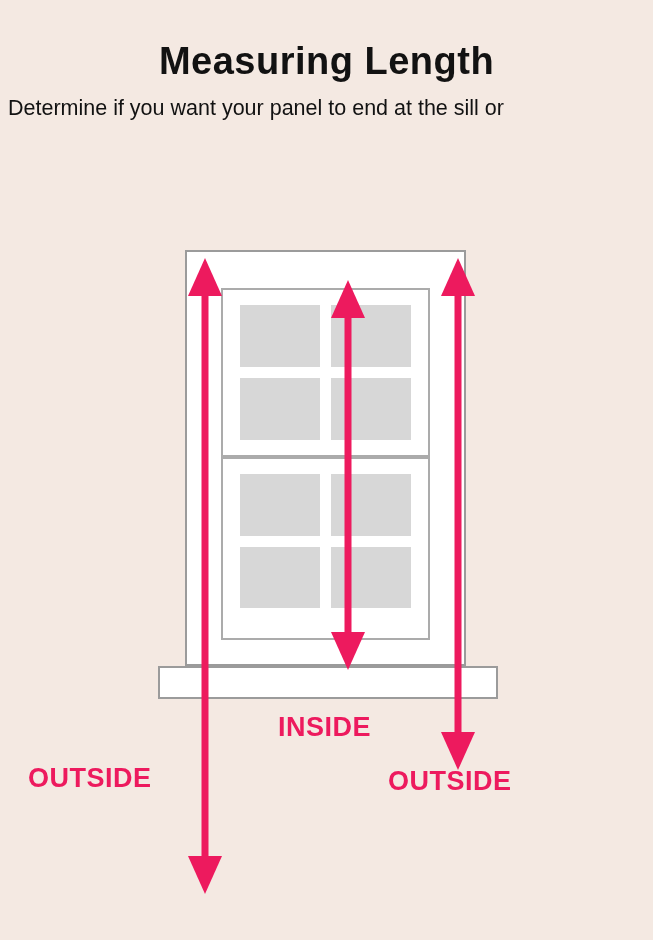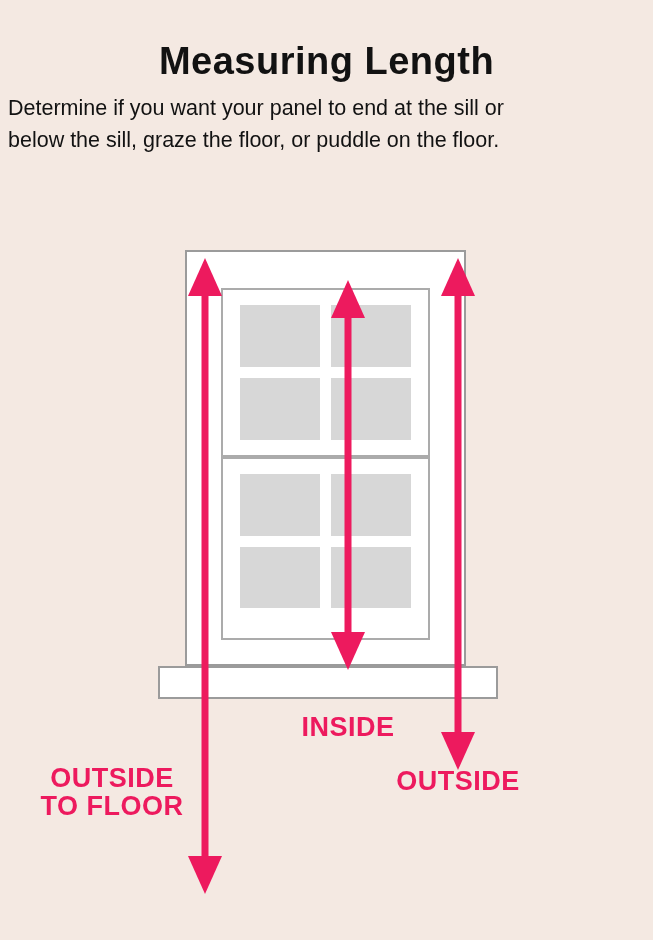--- a/index.html
+++ b/index.html
@@ -81,37 +81,36 @@
       pointer-events: none;
     }
     .arrows rect, .arrows polygon { fill: #ED1A5E; }
 
     
     .lbl {
       position: absolute;
       color: #ED1A5E;
       font-weight: bold;
       font-size: 27px;
-      text-align: center;
+      text-align: left;
       letter-spacing: 0.5px;
     }
     .lbl-inside  { left: 278px; top: 712px; width: 140px; }
     .lbl-otf     { left: 28px;  top: 764px; width: 168px; line-height: 28px; }
     .lbl-outside { left: 388px; top: 766px; width: 140px; }
   </style>
 </head>
 <body>
 
 <div class="canvas">
 
   <div class="title">Measuring Length</div>
 
   <div class="desc">
     <div>Determine if you want your panel to end at the sill or</div>
-    <div>below the sill, graze the floor, or puddle on the floor.</div>
   </div>
 
   <div class="window-frame">
     <div class="sash sash-top">
       <div class="pane"></div>
       <div class="pane"></div>
       <div class="pane"></div>
       <div class="pane"></div>
     </div>
     <div class="sash sash-bottom">
@@ -141,18 +140,17 @@
       <rect x="454.5" y="290" width="7" height="448" fill="#ED1A5E"></rect>
       <polygon points="458,258 441,296 475,296" fill="#ED1A5E"></polygon>
       <polygon points="458,770 441,732 475,732" fill="#ED1A5E"></polygon>
     </g>
   </svg>
 
   <div class="lbl lbl-inside">INSIDE</div>
 
   <div class="lbl lbl-otf">
     <div>OUTSIDE</div>
-    <div>TO FLOOR</div>
   </div>
 
   <div class="lbl lbl-outside">OUTSIDE</div>
 
 </div>
 
 </body></html>

